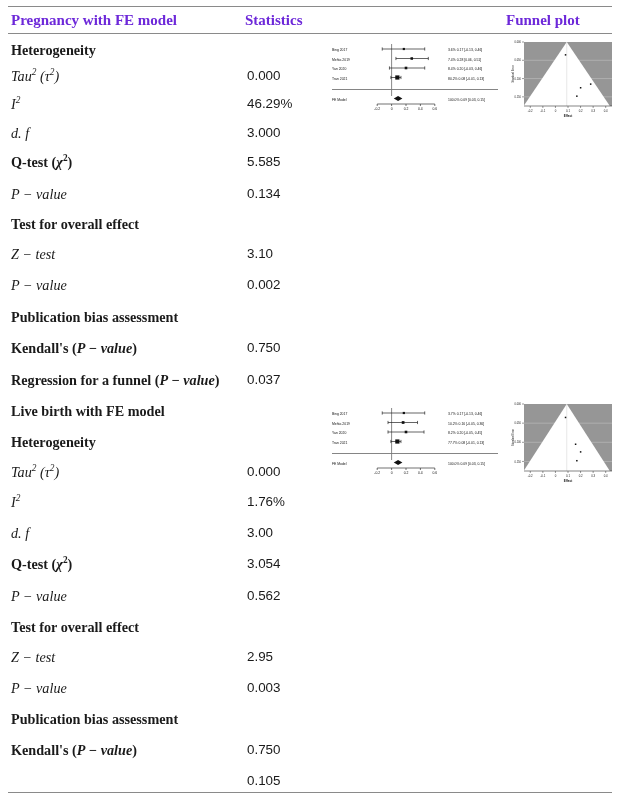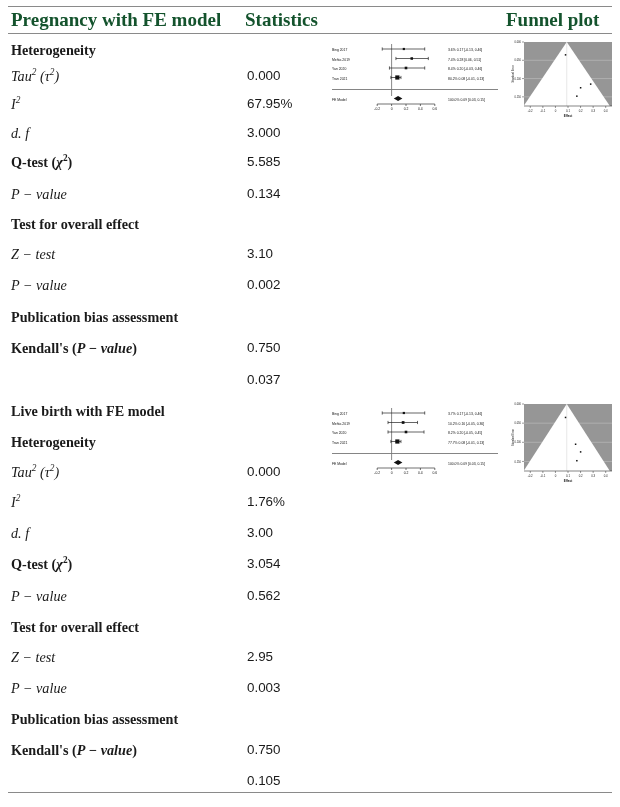--- a/index.html
+++ b/index.html
@@ -31,24 +31,24 @@
   }
   .rule.top    { top: 6px; }
   .rule.header { top: 33px; }
   .rule.bottom { top: 792px; }
 
   
   .hdr {
     position: absolute;
     top: 10px;
     font-weight: bold;
-    font-size: 19px;
+    font-size: 15px;
     line-height: 20px;
     white-space: nowrap;
-    color: #14532d;
+    color: #6d28d9;
   }
   .hdr-title { left: 11px; }
   .hdr-stats { left: 245px; }
   .hdr-prop  { left: 327px; }
   .hdr-funnel{ left: 506px; }
 
   
   .row {
     position: absolute;
     left: 0;
@@ -116,21 +116,21 @@
     <div class="lbl b">Heterogeneity</div>
   </div>
 
   <div class="row" style="top:64px">
     <div class="lbl it"><span>Tau</span><sup>2</sup><span> (</span><span class="sym">τ</span><sup>2</sup><span>)</span></div>
     <div class="val">0.000</div>
   </div>
 
   <div class="row" style="top:92px">
     <div class="lbl it"><span>I</span><sup>2</sup></div>
-    <div class="val">67.95%</div>
+    <div class="val">46.29%</div>
   </div>
 
   <div class="row" style="top:121px">
     <div class="lbl it">d. f</div>
     <div class="val">3.000</div>
   </div>
 
   <div class="row" style="top:150px">
     <div class="lbl b"><span>Q-test (</span><span class="sym">χ</span><sup>2</sup><span>)</span></div>
     <div class="val">5.585</div>
@@ -158,20 +158,21 @@
   <div class="row" style="top:305px">
     <div class="lbl b">Publication bias assessment</div>
   </div>
 
   <div class="row" style="top:336px">
     <div class="lbl b"><span>Kendall's (</span><span class="mi">P − value</span><span>)</span></div>
     <div class="val">0.750</div>
   </div>
 
   <div class="row" style="top:368px">
+    <div class="lbl b"><span>Regression for a funnel (</span><span class="mi">P − value</span><span>)</span></div>
     <div class="val">0.037</div>
   </div>
 
   <div class="row" style="top:399px">
     <div class="lbl b">Live birth with FE model</div>
   </div>
 
   <div class="row" style="top:430px">
     <div class="lbl b">Heterogeneity</div>
   </div>

